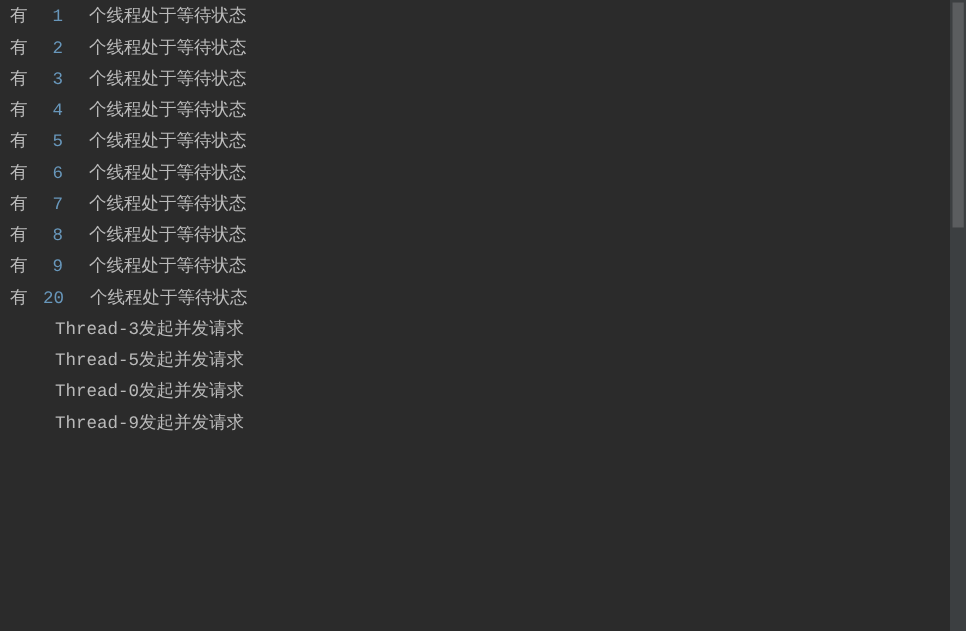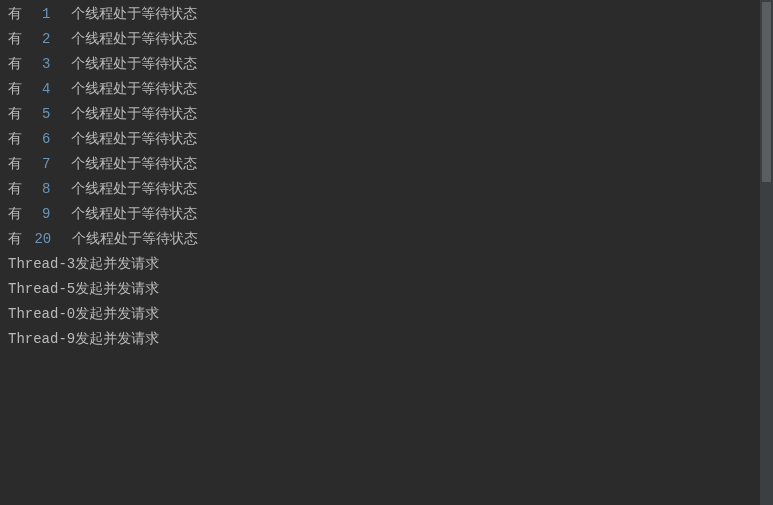--- a/index.html
+++ b/index.html
@@ -40,20 +40,21 @@
     }
     .number-wrap {
       display: inline-block;
       padding: 0 4px;
     }
     .suffix {
       color: #bababa;
     }
     .thread-line {
       color: #bababa;
+      margin-left: 36px;
     }
     .scrollbar {
       position: absolute;
       right: 0;
       top: 0;
       width: 13px;
       height: 100%;
       background-color: #3c3f41;
     }
     .scrollbar-thumb {

